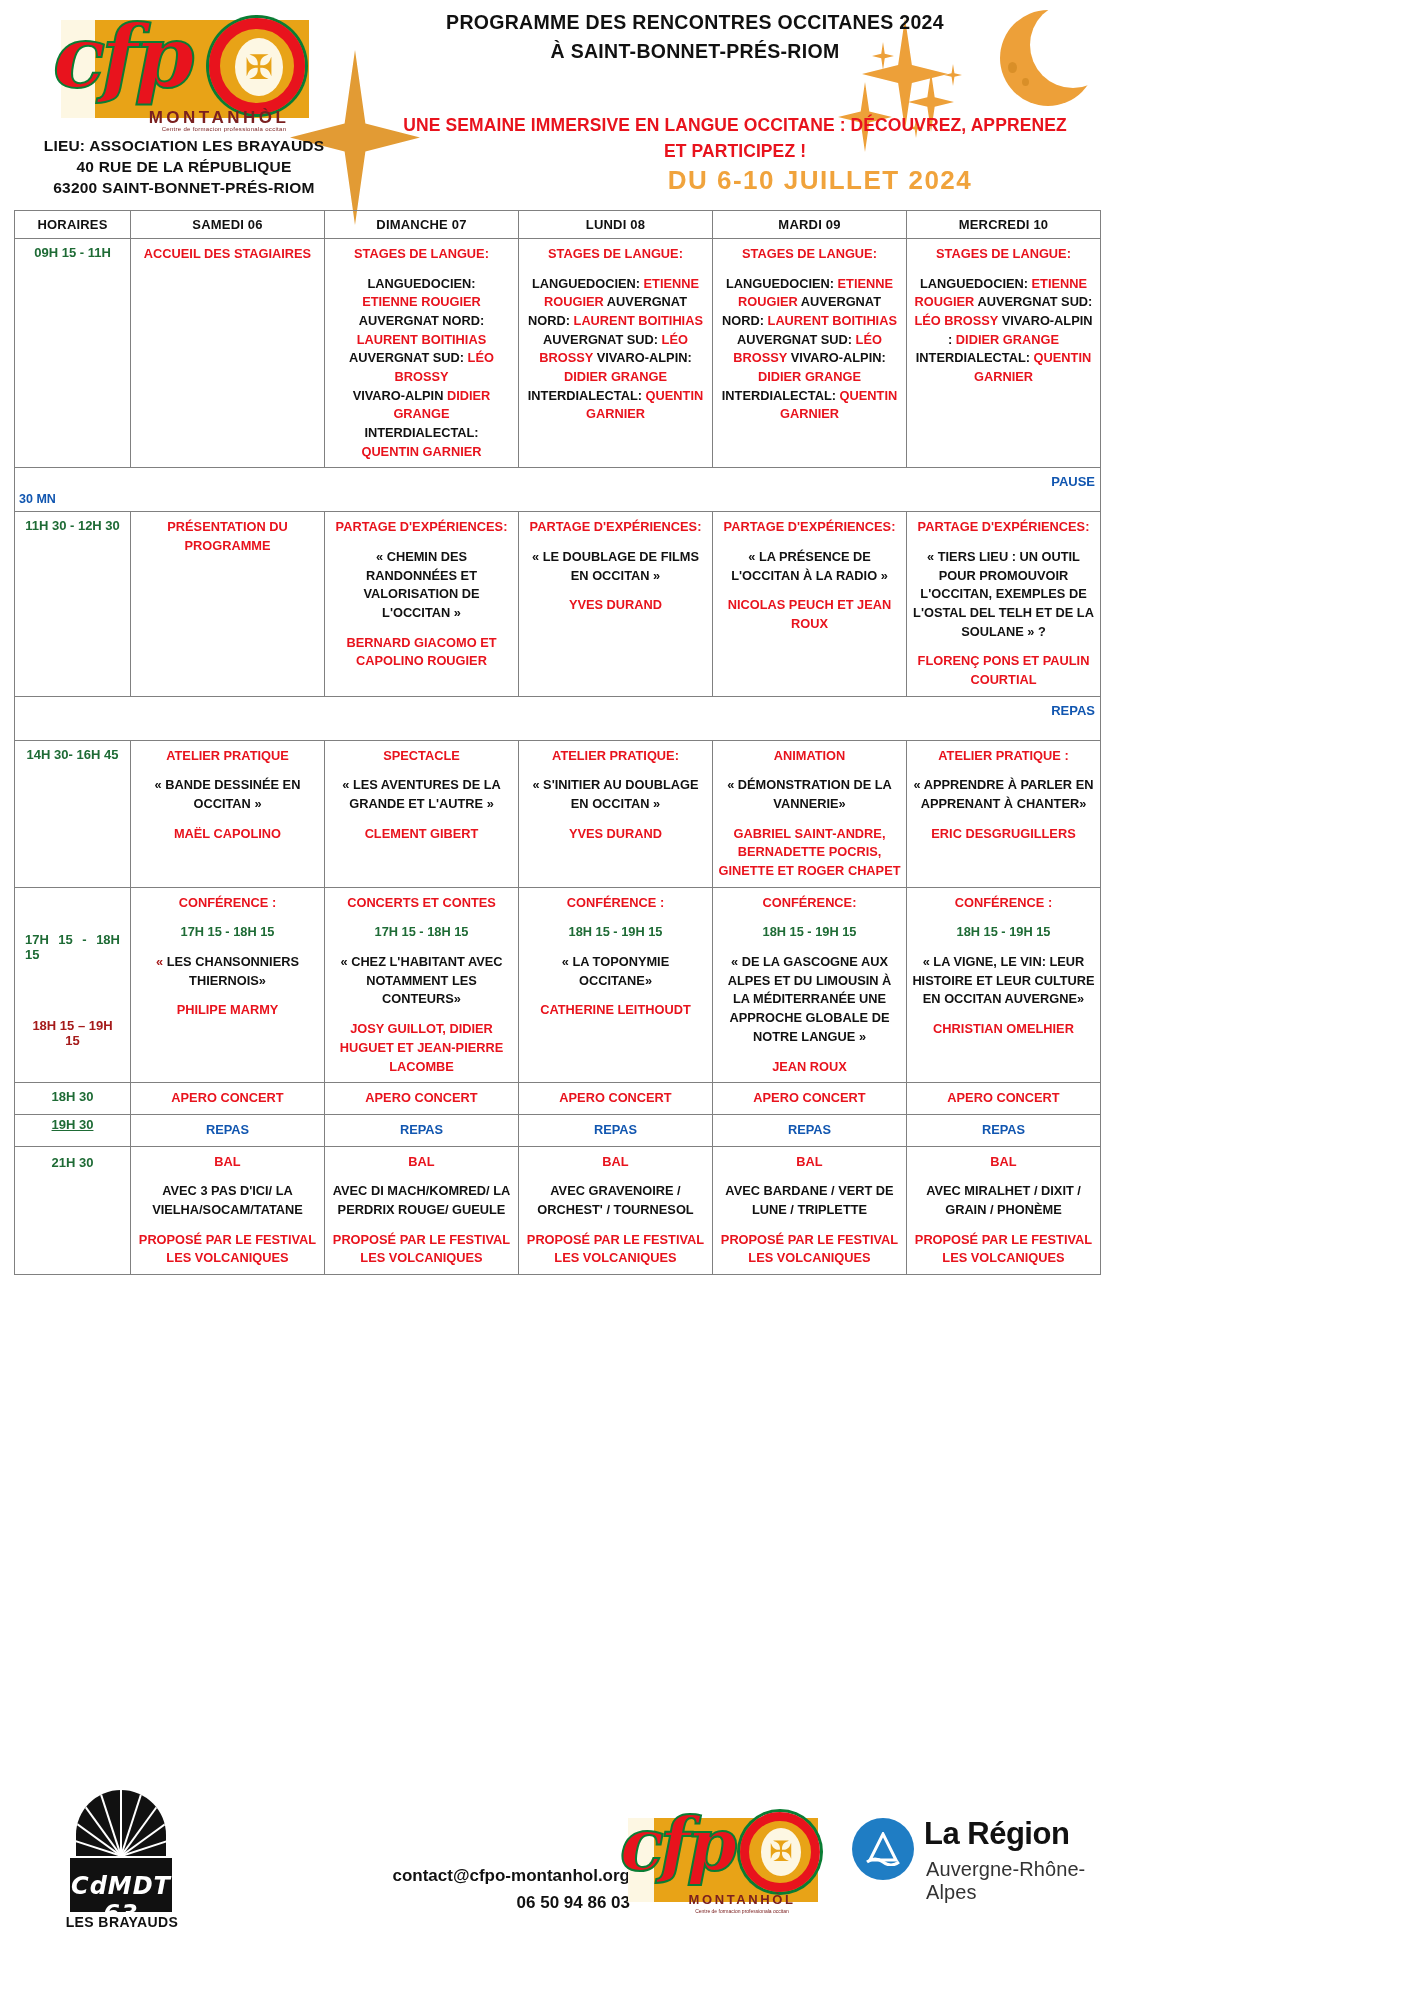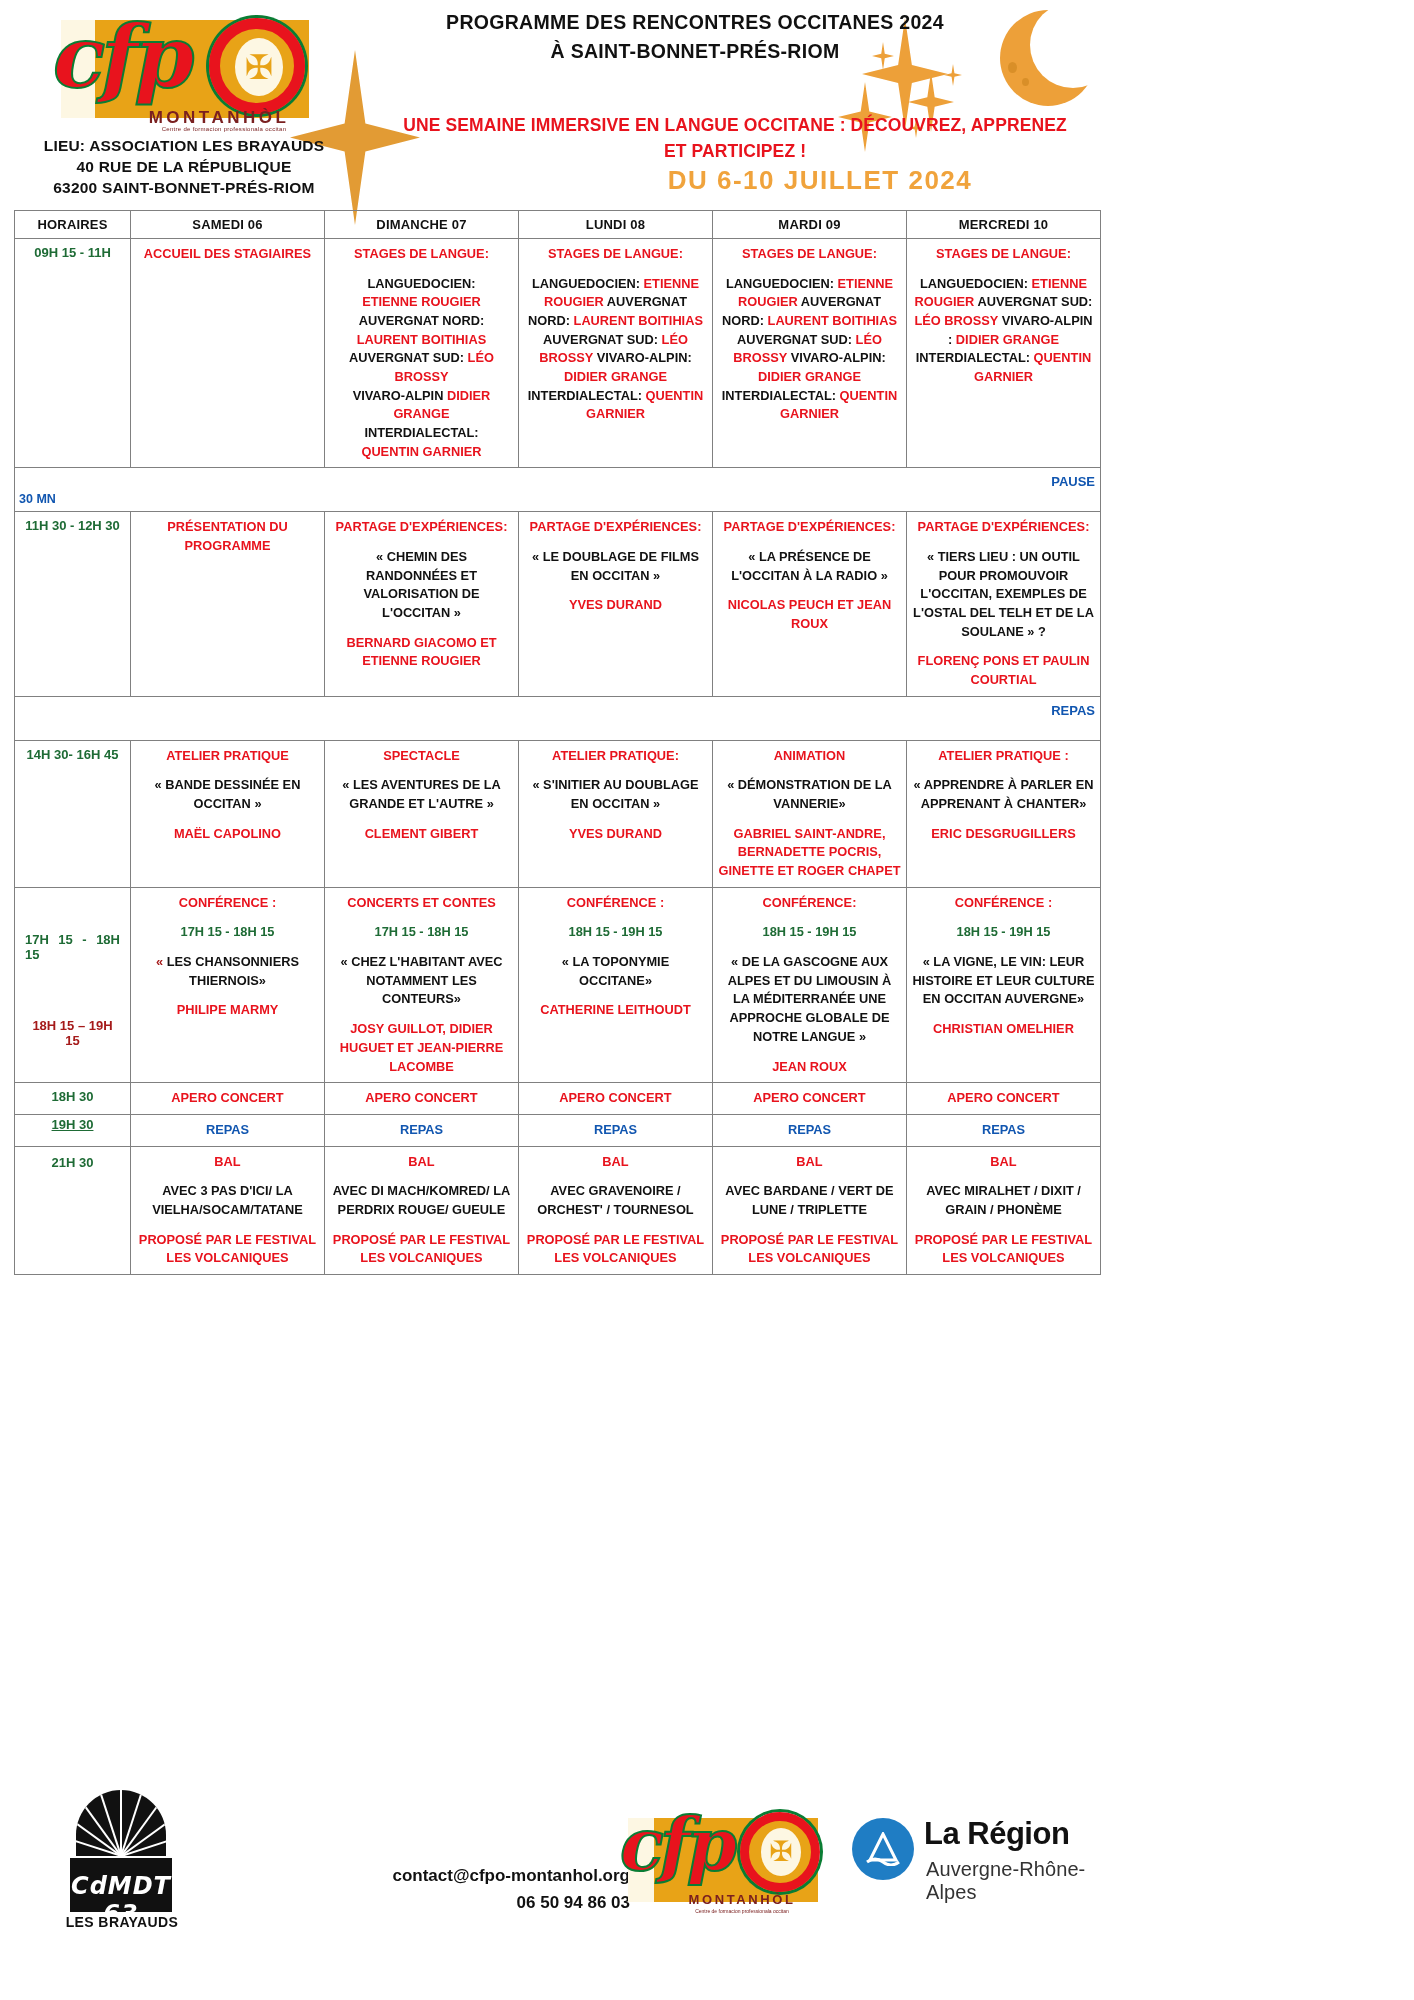--- a/index.html
+++ b/index.html
@@ -341,21 +341,21 @@
 
     <td class="cell">
       <span class="r">PRÉSENTATION DU PROGRAMME</span>
     </td>
 
     <td class="cell">
       <span class="r">PARTAGE D'EXPÉRIENCES:</span>
       <span class="gap"></span>
       <span class="k">« CHEMIN DES RANDONNÉES ET VALORISATION DE L'OCCITAN »</span>
       <span class="gap"></span>
-      <span class="r">BERNARD GIACOMO ET ETIENNE ROUGIER</span>
+      <span class="r">BERNARD GIACOMO ET CAPOLINO ROUGIER</span>
     </td>
 
     <td class="cell">
       <span class="r">PARTAGE D'EXPÉRIENCES:</span>
       <span class="gap"></span>
       <span class="k">« LE  DOUBLAGE DE FILMS EN OCCITAN »</span>
       <span class="gap"></span>
       <span class="r">YVES DURAND</span>
     </td>
 

